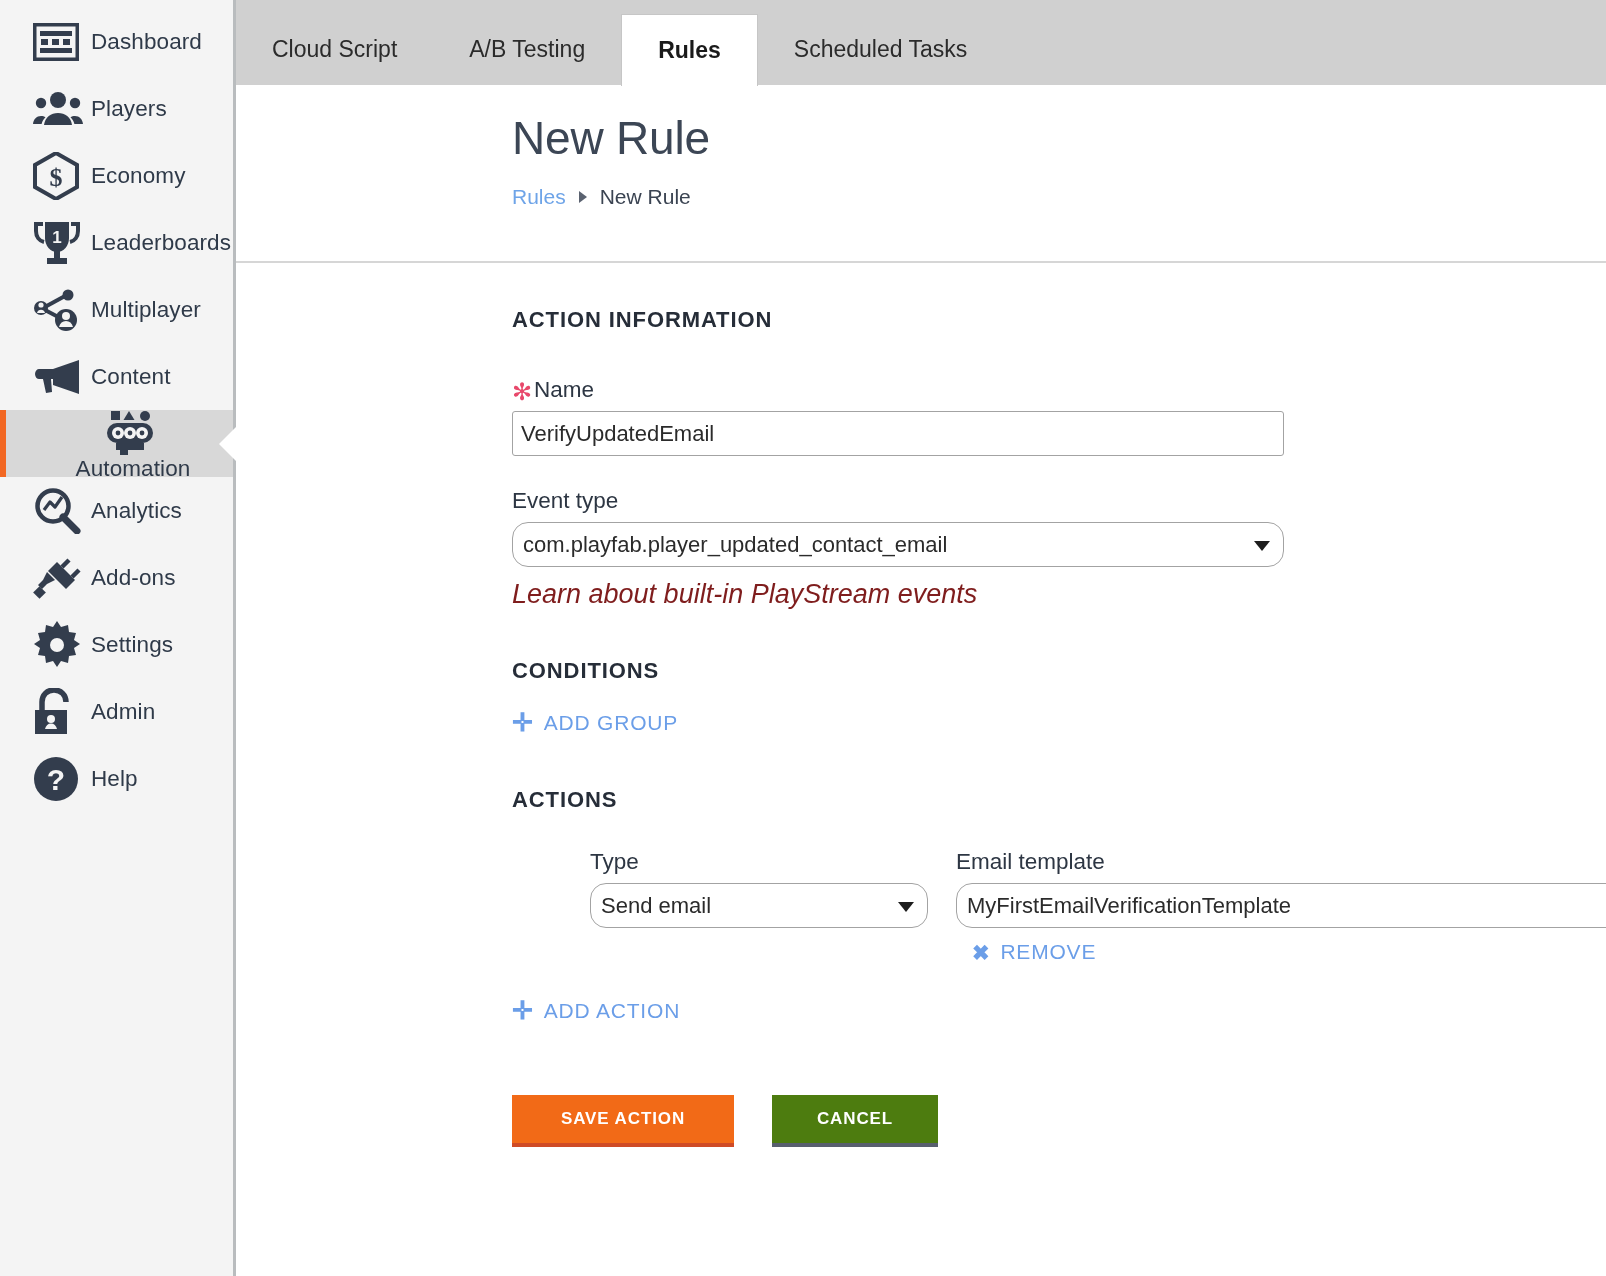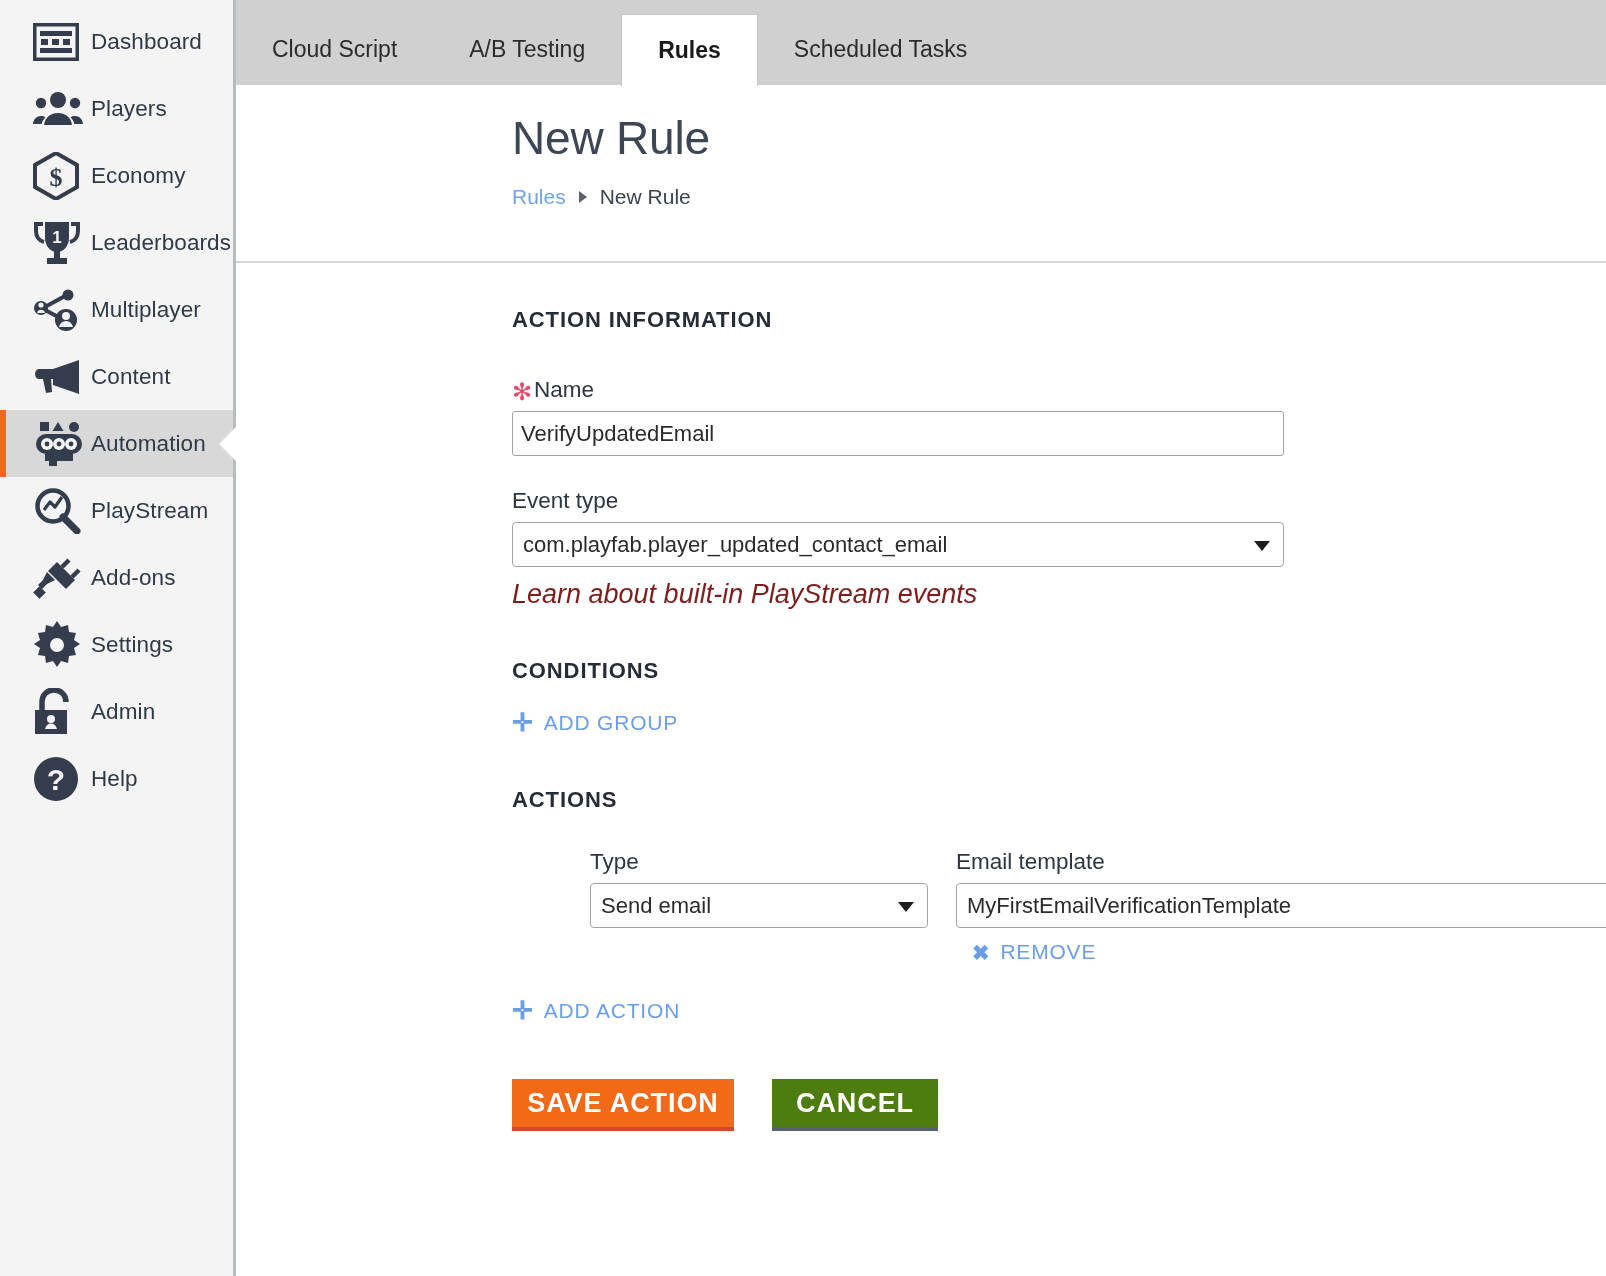--- a/index.html
+++ b/index.html
@@ -46,20 +46,21 @@
     color: #333d4d;
   }
   .nav-item .lbl {
     font-size: 22.5px;
     color: #2f3a49;
     letter-spacing: 0.1px;
     white-space: nowrap;
   }
   .nav-item.selected {
     background: #d8d8d8;
+    flex-direction: column;
   }
   .nav-item.selected::before {
     content: "";
     position: absolute;
     left: 0; top: 0; bottom: 0;
     width: 6px;
     background: #f26722;
   }
   .nav-item.selected::after {
     content: "";
@@ -202,21 +203,21 @@
     border-left: 8px solid transparent;
     border-right: 8px solid transparent;
     border-top: 10px solid #1d1d1d;
     pointer-events: none;
   }
   .fakeselect {
     height: 45px;
     font-size: 22px;
     padding: 0 40px 0 10px;
     border: 1px solid #a3a3a3;
-    border-radius: 4px;
+    border-radius: 16px;
     color: #2b2b2b;
     background: #ffffff;
     display: flex;
     align-items: center;
     cursor: pointer;
     white-space: nowrap;
     overflow: hidden;
   }
   .link-italic {
     display: inline-block;
@@ -247,26 +248,27 @@
     gap: 28px;
     margin-top: 2px;
   }
   .btnrow {
     display: flex;
     gap: 38px;
     margin-top: 56px;
   }
   .btn {
     border: none;
-    font-size: 27px;
+    font-size: 17px;
     font-weight: bold;
     letter-spacing: 0.9px;
     color: #ffffff;
     cursor: pointer;
     font-family: "Liberation Sans", sans-serif;
+    margin-top: 16px;
   }
   .btn-save {
     background: #f26a17;
     border-bottom: 4px solid #cf4b26;
     width: 222px;
     height: 52px;
   }
   .btn-cancel {
     background: #4d7c0f;
     border-bottom: 4px solid #585f6e;
@@ -382,21 +384,21 @@
     </div>
 
     <div class="nav-item">
       <span class="ico">
         <svg width="48" height="46" viewBox="0 0 48 46">
             <circle cx="20" cy="18" r="15.5" fill="none" stroke="#333d4d" stroke-width="4.5"></circle>
             <line x1="30" y1="29" x2="44" y2="43" stroke="#333d4d" stroke-width="7" stroke-linecap="round"></line>
             <polyline points="11,22 17,14 22,19 29,9" fill="none" stroke="#333d4d" stroke-width="3.2" stroke-linejoin="round"></polyline>
           </svg>
       </span>
-      <span class="lbl">PlayStream</span>
+      <span class="lbl">Analytics</span>
     </div>
 
     <div class="nav-item">
       <span class="ico">
         <svg width="50" height="44" viewBox="0 0 50 44">
             <path d="M24 6 L42 24 L33 33 L15 15 Z" fill="#333d4d"></path>
             <line x1="36" y1="4" x2="29" y2="11" stroke="#333d4d" stroke-width="4.5"></line>
             <line x1="46" y1="14" x2="39" y2="21" stroke="#333d4d" stroke-width="4.5"></line>
             <path d="M14 16 L10 24 L5 29 L9 33 L14 28 L22 24 Z" fill="#333d4d"></path>
             <rect x="2" y="32" width="9" height="9" transform="rotate(45 6.5 36.5)" fill="#333d4d"></rect>

